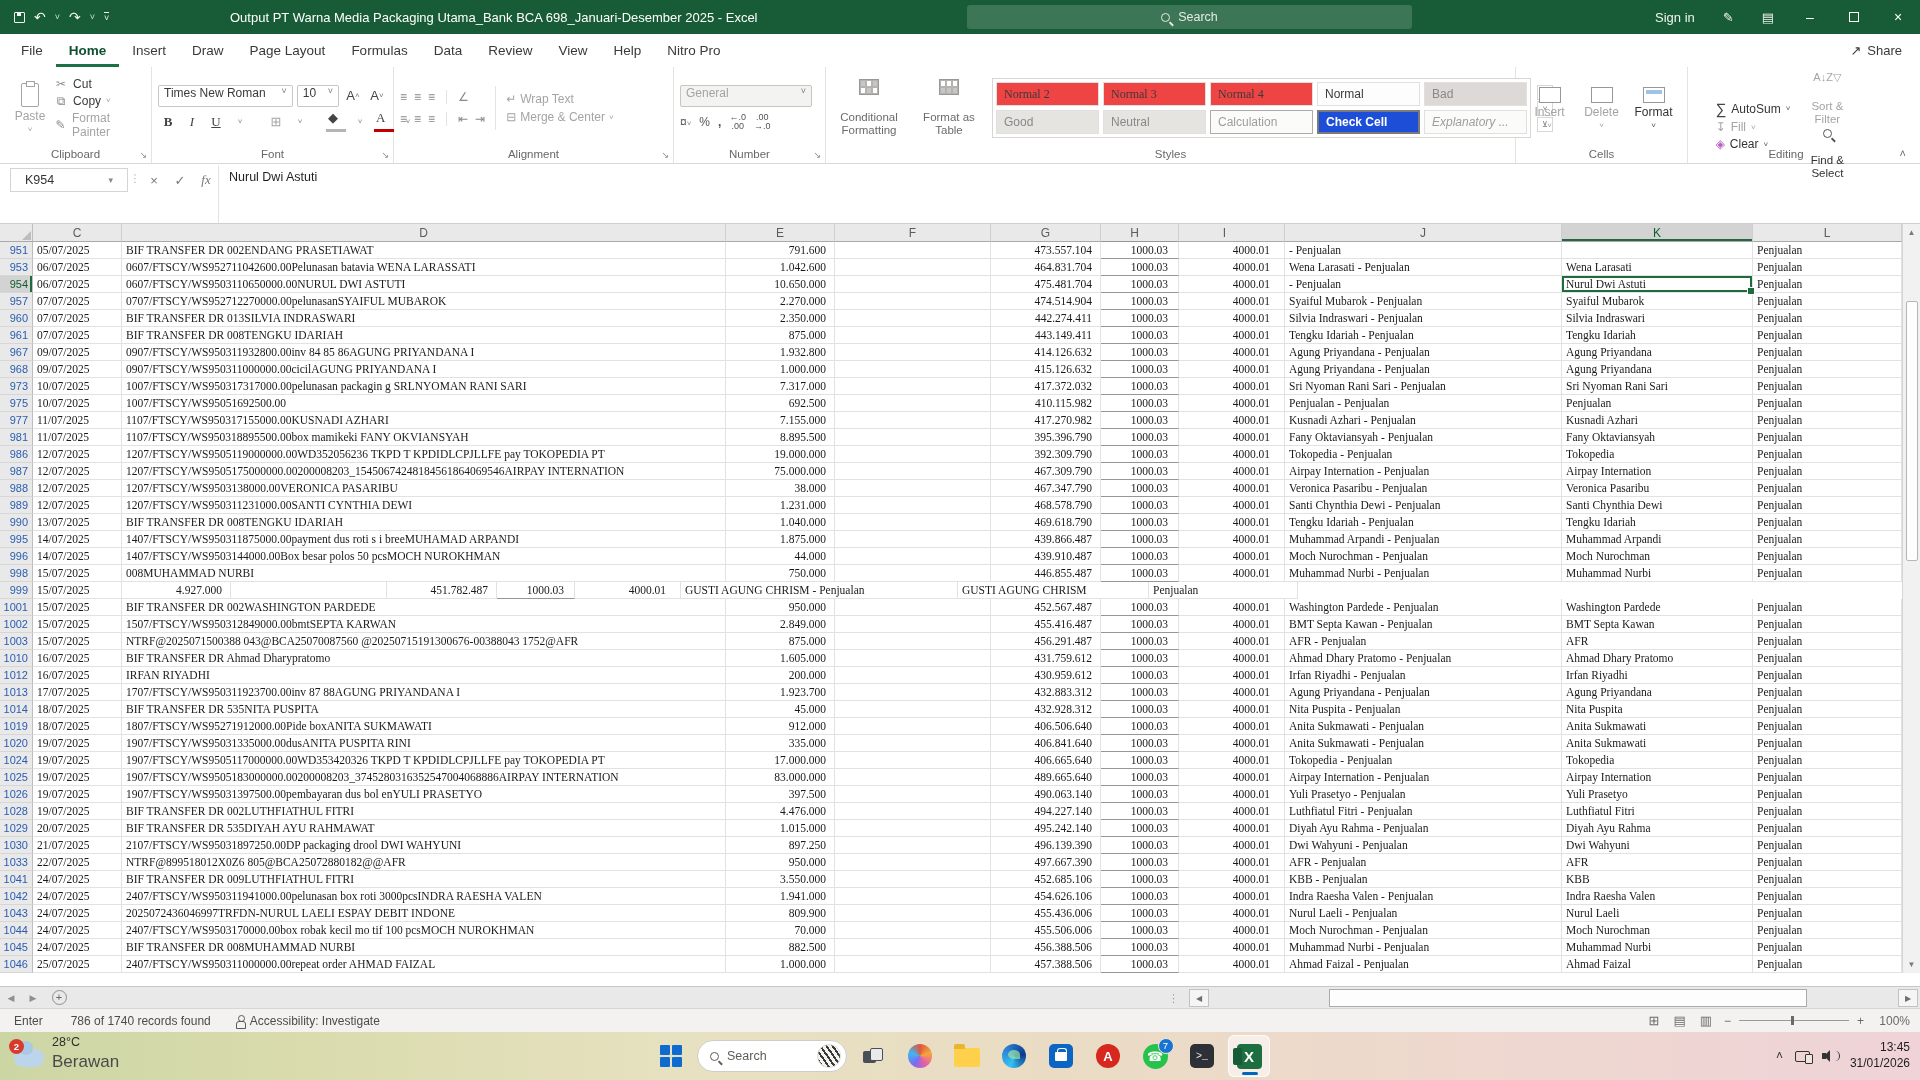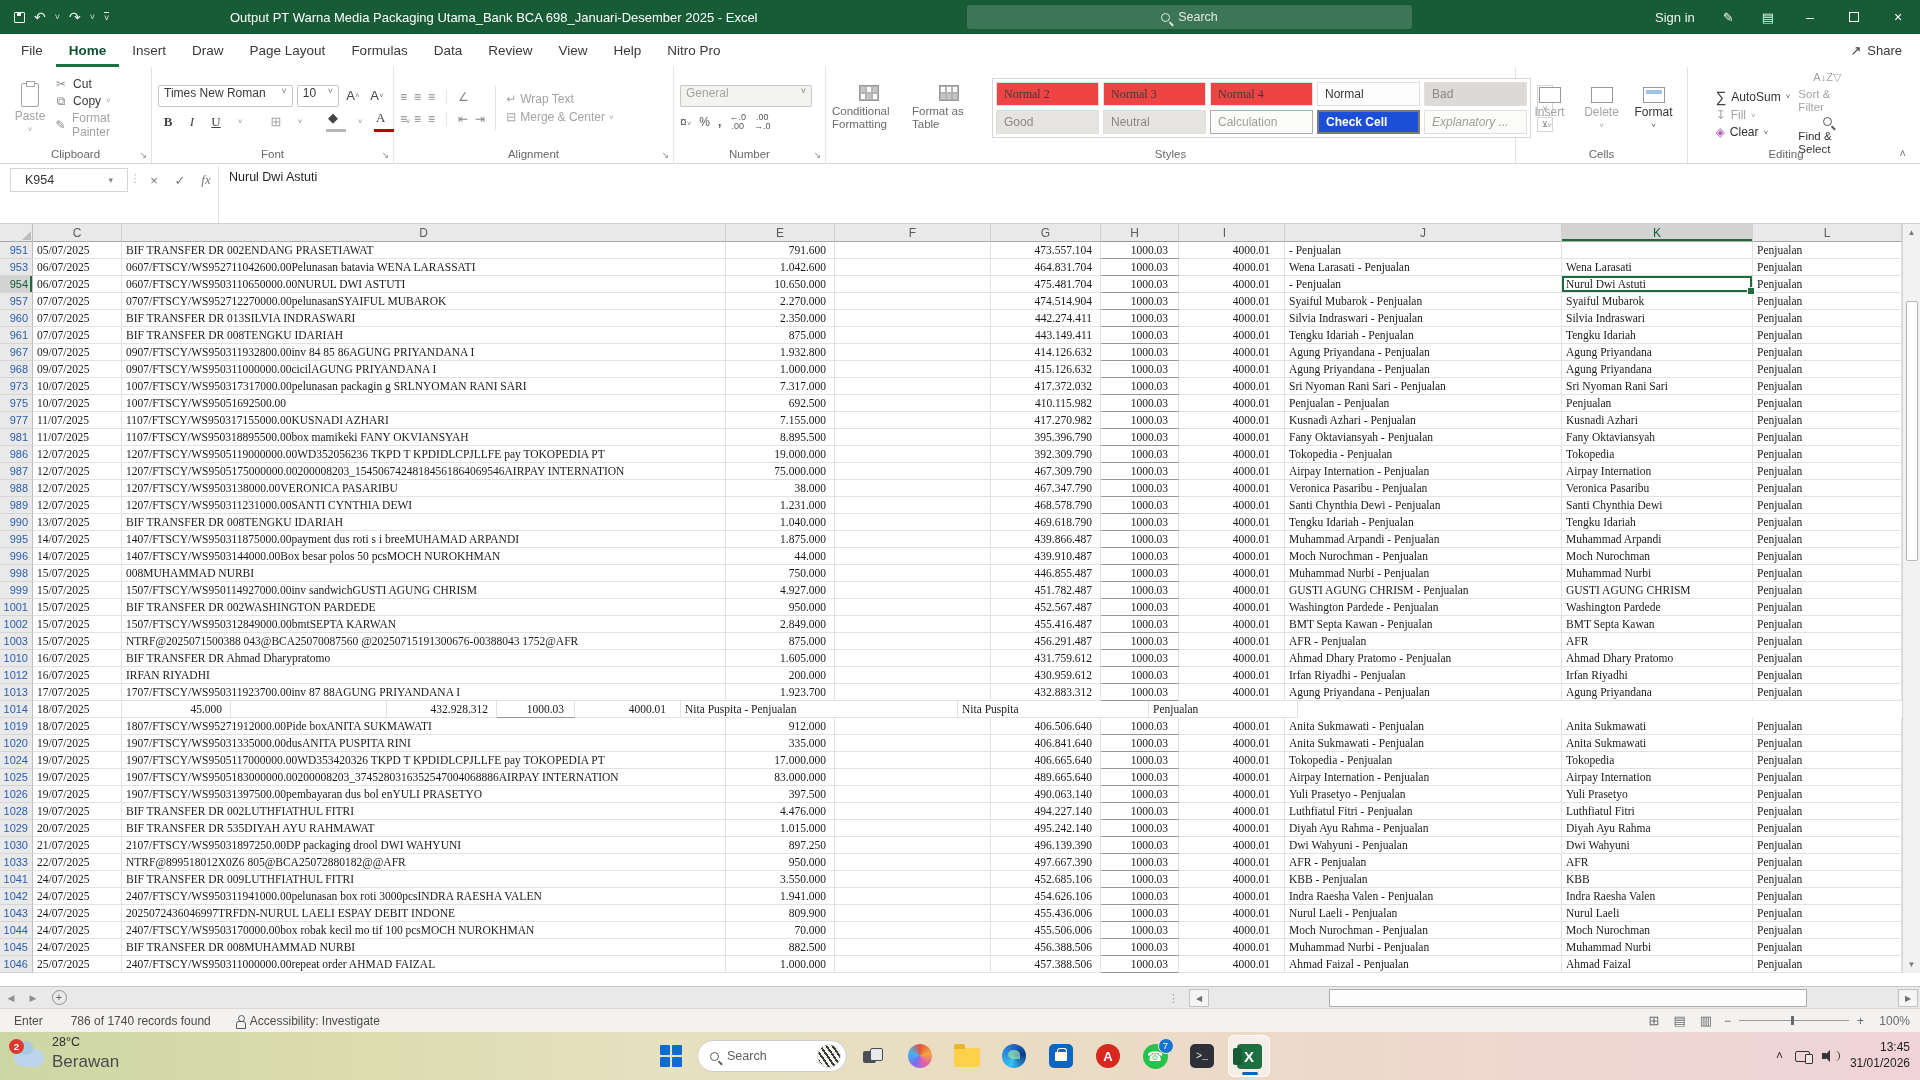--- a/index.html
+++ b/index.html
@@ -55,21 +55,21 @@
 .serifU{font-family:"Liberation Serif",serif;text-decoration:underline}
 .redbar{display:inline-block;border-bottom:3px solid #c00000;line-height:11px;font-family:"Liberation Serif",serif}
 .graybar{display:inline-block;border-bottom:3px solid #b5b5b5;line-height:11px}
 .alignrows{display:flex;flex-direction:column;justify-content:center;gap:4px}
 .arow{display:flex;align-items:center;gap:7px;color:#8a8886}
 .aglyph{font-size:12px;color:#8a8886}
 .vdiv{width:1px;background:#e4e3e2;margin:2px 4px}
 .wraplab{font-size:12px;color:#a6a4a2;display:flex;align-items:center;gap:4px}
 .numicons{display:flex;align-items:center;gap:8px;color:#555;font-size:12px}
 .tinytxt{font-size:9px;line-height:9px;text-align:center;color:#555}
-.twoline{width:74px;display:flex;flex-direction:column;align-items:center;justify-content:center;gap:4px;text-align:left;font-size:11.5px;line-height:13px;color:#6d6b69}
+.twoline{width:74px;display:flex;flex-direction:column;align-items:center;justify-content:center;gap:16px;text-align:center;font-size:11.5px;line-height:13px;color:#6d6b69}
 .gridic{width:20px;height:16px;border:1px solid #9a9896;display:grid;grid-template-columns:1fr 1fr 1fr;grid-template-rows:1fr 1fr}
 .gridic div{border:0.5px solid #b5b3b1}
 .gridic .fillc{background:#c8c6c4}
 .styles-wrap{display:flex;align-items:center;gap:6px}
 .gallery{display:grid;grid-template-columns:repeat(5,103px);grid-template-rows:24px 24px;gap:4px;background:#fff;border:1px solid #d8d7d6;padding:3px}
 .stylebox{display:flex;align-items:center;padding:0 7px;font-size:12px;border:1px solid #e1e0df;background:#f7f6fa;color:#3b3a39;white-space:nowrap;overflow:hidden}
 .v-plain{background:#ef4444;color:#3b3a39;font-family:"Liberation Serif",serif}
 .v-normal{background:#fdfdfd;color:#3b3a39}
 .v-bad{background:#dcd9d6;color:#8a8886}
 .v-good{background:#e6e4e1;color:#8a8886}
@@ -752,21 +752,20 @@
           <div class="cell col-G ar">446.855.487</div>
           <div class="cell col-H">1000.03</div>
           <div class="cell col-I">4000.01</div>
           <div class="cell col-J">Muhammad Nurbi - Penjualan</div>
           <div class="cell col-K">Muhammad Nurbi</div>
           <div class="cell col-L">Penjualan</div>
         </div>
         <div class="grow">
           <div class="rowhdr">999</div>
           <div class="cell col-C">15/07/2025</div>
-          <div class="cell col-D">1507/FTSCY/WS950114927000.00inv sandwichGUSTI AGUNG CHRISM</div>
           <div class="cell col-E ar">4.927.000</div>
           <div class="cell col-F"></div>
           <div class="cell col-G ar">451.782.487</div>
           <div class="cell col-H">1000.03</div>
           <div class="cell col-I">4000.01</div>
           <div class="cell col-J">GUSTI AGUNG CHRISM - Penjualan</div>
           <div class="cell col-K">GUSTI AGUNG CHRISM</div>
           <div class="cell col-L">Penjualan</div>
         </div>
         <div class="grow">
@@ -843,20 +842,21 @@
           <div class="cell col-G ar">432.883.312</div>
           <div class="cell col-H">1000.03</div>
           <div class="cell col-I">4000.01</div>
           <div class="cell col-J">Agung Priyandana - Penjualan</div>
           <div class="cell col-K">Agung Priyandana</div>
           <div class="cell col-L">Penjualan</div>
         </div>
         <div class="grow">
           <div class="rowhdr">1014</div>
           <div class="cell col-C">18/07/2025</div>
+          <div class="cell col-D">BIF TRANSFER DR 535NITA PUSPITA</div>
           <div class="cell col-E ar">45.000</div>
           <div class="cell col-F"></div>
           <div class="cell col-G ar">432.928.312</div>
           <div class="cell col-H">1000.03</div>
           <div class="cell col-I">4000.01</div>
           <div class="cell col-J">Nita Puspita - Penjualan</div>
           <div class="cell col-K">Nita Puspita</div>
           <div class="cell col-L">Penjualan</div>
         </div>
         <div class="grow">

